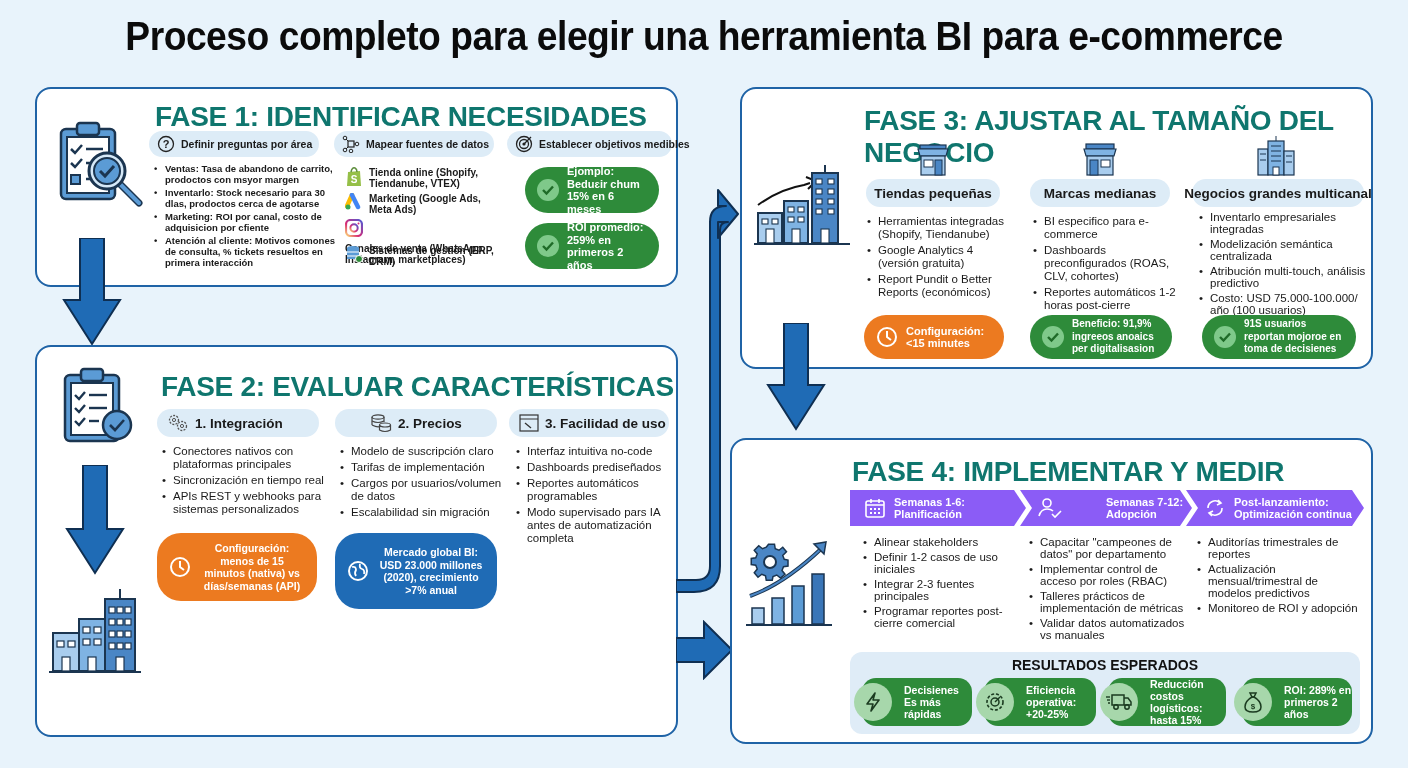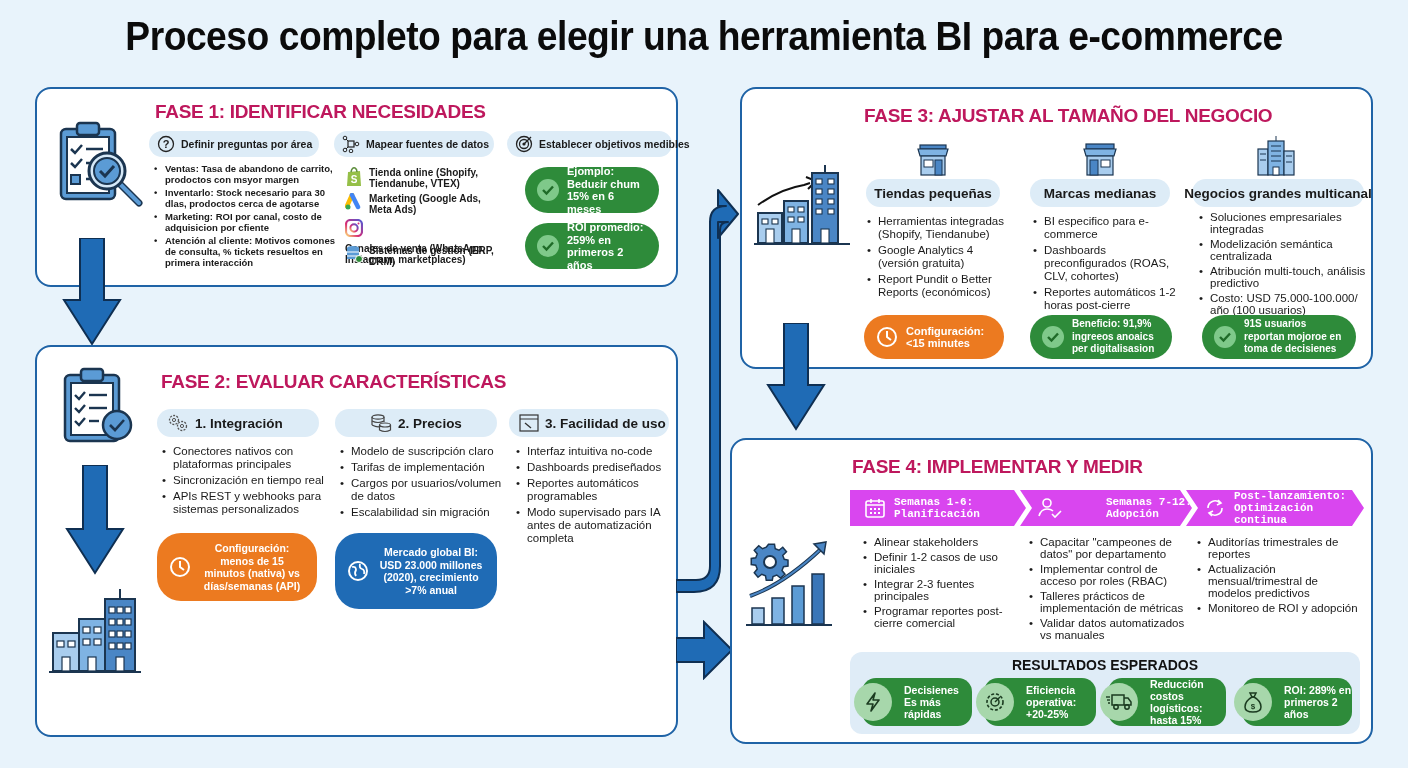--- a/index.html
+++ b/index.html
@@ -14,22 +14,22 @@
     position: absolute; left: 0; top: 14px; width: 1408px;
     text-align: center; font-size: 40px; font-weight: bold;
     letter-spacing: -0.5px; color: #0b0b0b;
     transform: scaleX(0.93);
   }
   .panel {
     position: absolute; background: #fff;
     border: 2px solid #1f63a6; border-radius: 16px;
   }
   .phase-title {
-    position: absolute; font-size: 19px; font-weight: bold;
-    color: #be185d; letter-spacing: -0.3px;
+    position: absolute; font-size: 28px; font-weight: bold;
+    color: #0f766e; letter-spacing: -0.3px;
   }
   .pill {
     position: absolute; background: #ddecf7; border-radius: 16px;
     display: flex; align-items: center; gap: 6px;
     font-weight: bold; color: #1a1a1a; white-space: nowrap;
   }
   .pill.sm { font-size: 10.5px; height: 26px; padding: 0 8px; }
   .pill.md { font-size: 13.5px; height: 28px; padding: 0 10px; }
   .pill.center { justify-content: center; }
   ul.bl { position: absolute; list-style: none; font-size: 11.5px; line-height: 13px; color: #1a1a1a; }
@@ -48,25 +48,24 @@
   .badge .ic {
     flex: 0 0 22px; width: 22px; height: 22px; border-radius: 50%;
     display: flex; align-items: center; justify-content: center;
   }
   .badge.green .ic { background: #7fc98a; }
   .badge .txt { flex: 1; }
   .src-row { position: absolute; display: flex; gap: 6px; font-size: 10px; font-weight: bold; line-height: 11px; color: #1a1a1a; }
   .src-row .si { width: 18px; height: 18px; flex: 0 0 18px; }
   .chev-bar { position: absolute; height: 36px; display: flex; }
   .chev {
-    position: relative; height: 36px; background: #d946ef; color: #fff;
+    position: relative; height: 36px; background: #8b5cf6; color: #fff;
     display: flex; align-items: center; gap: 8px; padding-left: 18px;
     font-size: 11px; font-weight: bold; line-height: 12px;
     clip-path: polygon(0 0, calc(100% - 12px) 0, 100% 50%, calc(100% - 12px) 100%, 0 100%, 12px 50%);
-    font-family: Liberation Mono, monospace;
   }
   .chev.first { clip-path: polygon(0 0, calc(100% - 12px) 0, 100% 50%, calc(100% - 12px) 100%, 0 100%); padding-left: 14px; }
   .results-box {
     position: absolute; background: #dfecf7; border-radius: 12px;
   }
   .results-title { position: absolute; width: 100%; text-align: center; top: 5px; font-size: 14px; font-weight: bold; }
   .res {
     position: absolute; height: 48px; background: #2e8b3a; border-radius: 14px;
     color: #fff; font-size: 10.5px; font-weight: bold; line-height: 12px;
     display: flex; align-items: center; padding-left: 42px;
@@ -461,21 +460,21 @@
           <line x1="32" y1="21" x2="38" y2="21"></line>
           <line x1="32" y1="27" x2="38" y2="27"></line>
         </g>
         <rect x="19" y="32" width="6" height="8" fill="#fff" stroke="#1b3550"></rect>
       </svg>
   </div>
   <div class="pill md center" style="left:450px;top:90px;width:172px;">
     <span>Negocios grandes multicanal</span>
   </div>
   <ul class="bl" style="left:456px;top:122px;width:168px;line-height:12px;">
-    <li>Soluciones empresariales integradas</li>
+    <li>Inventarlo empresariales integradas</li>
     <li>Modelización semántica centralizada</li>
     <li>Atribución multi-touch, análisis predictivo</li>
     <li>Costo: USD 75.000-100.000/ año (100 usuarios)</li>
   </ul>
   <div class="badge green" style="left:460px;top:226px;width:154px;height:44px;font-size:10px;">
     <span class="ic">
         <svg width="14" height="14" viewBox="0 0 14 14">
           <path d="M2 7 l3.5 3.5 L12 3.5" fill="none" stroke="#1f6b28" stroke-width="2.4"></path>
         </svg>
       </span>

